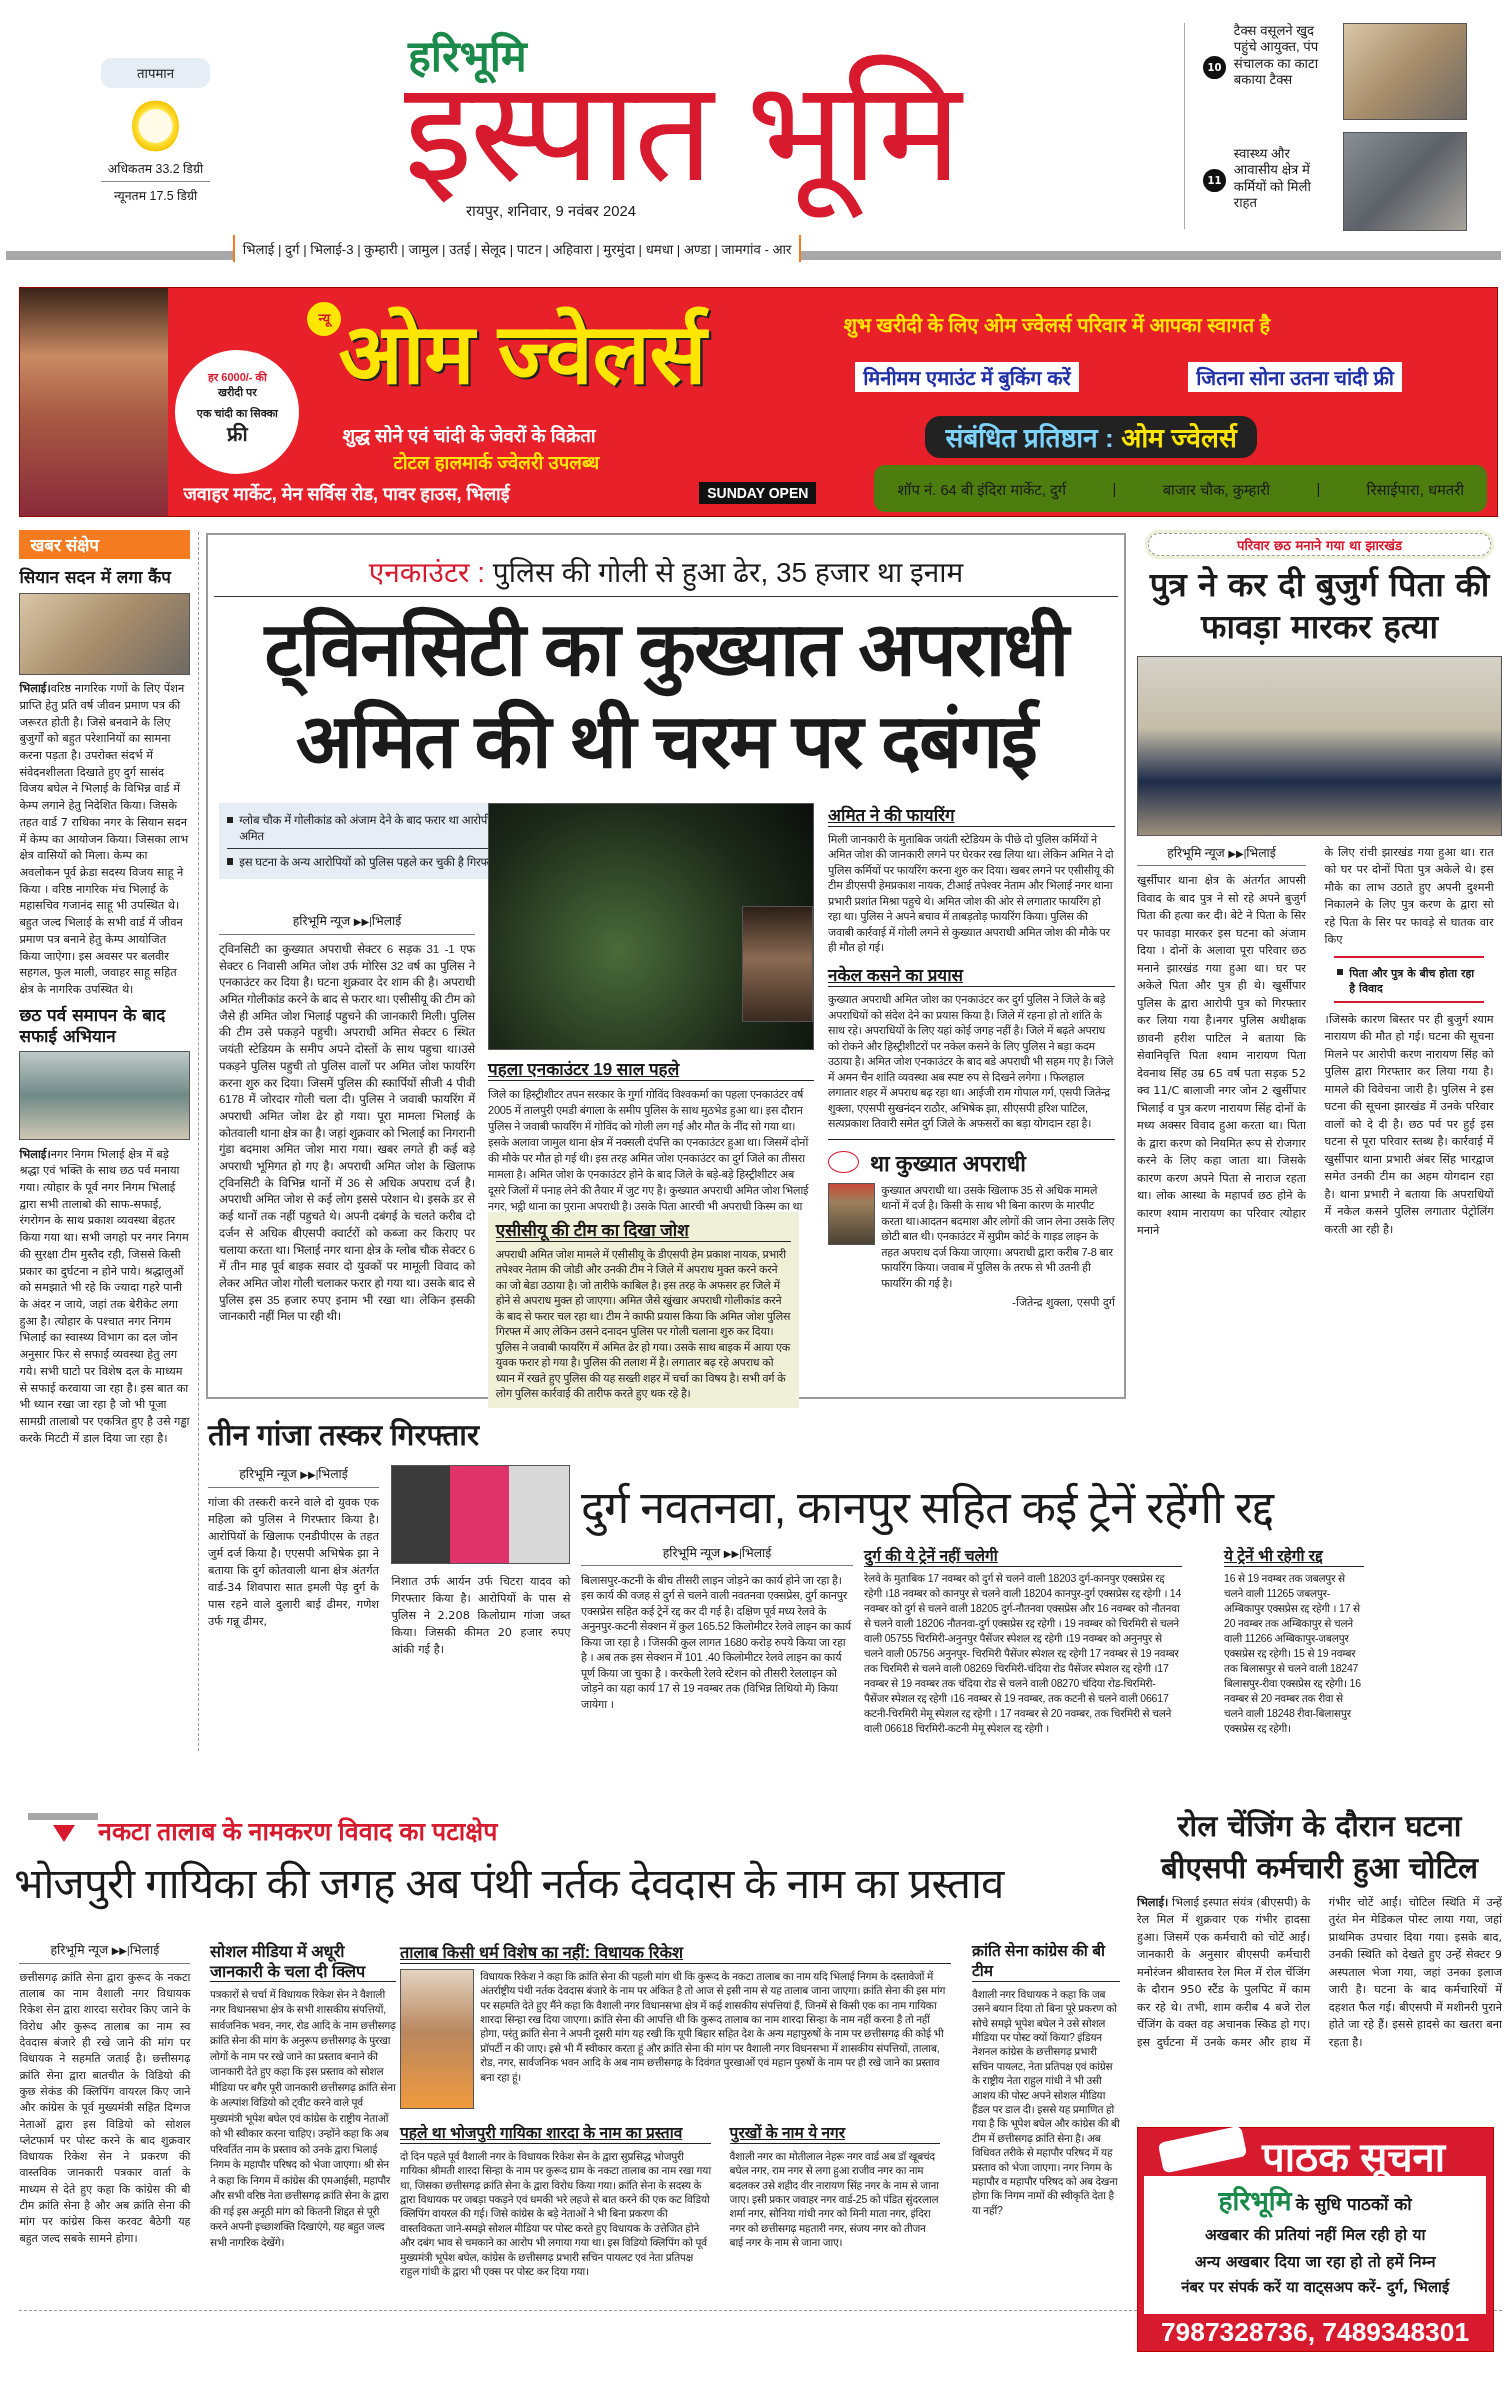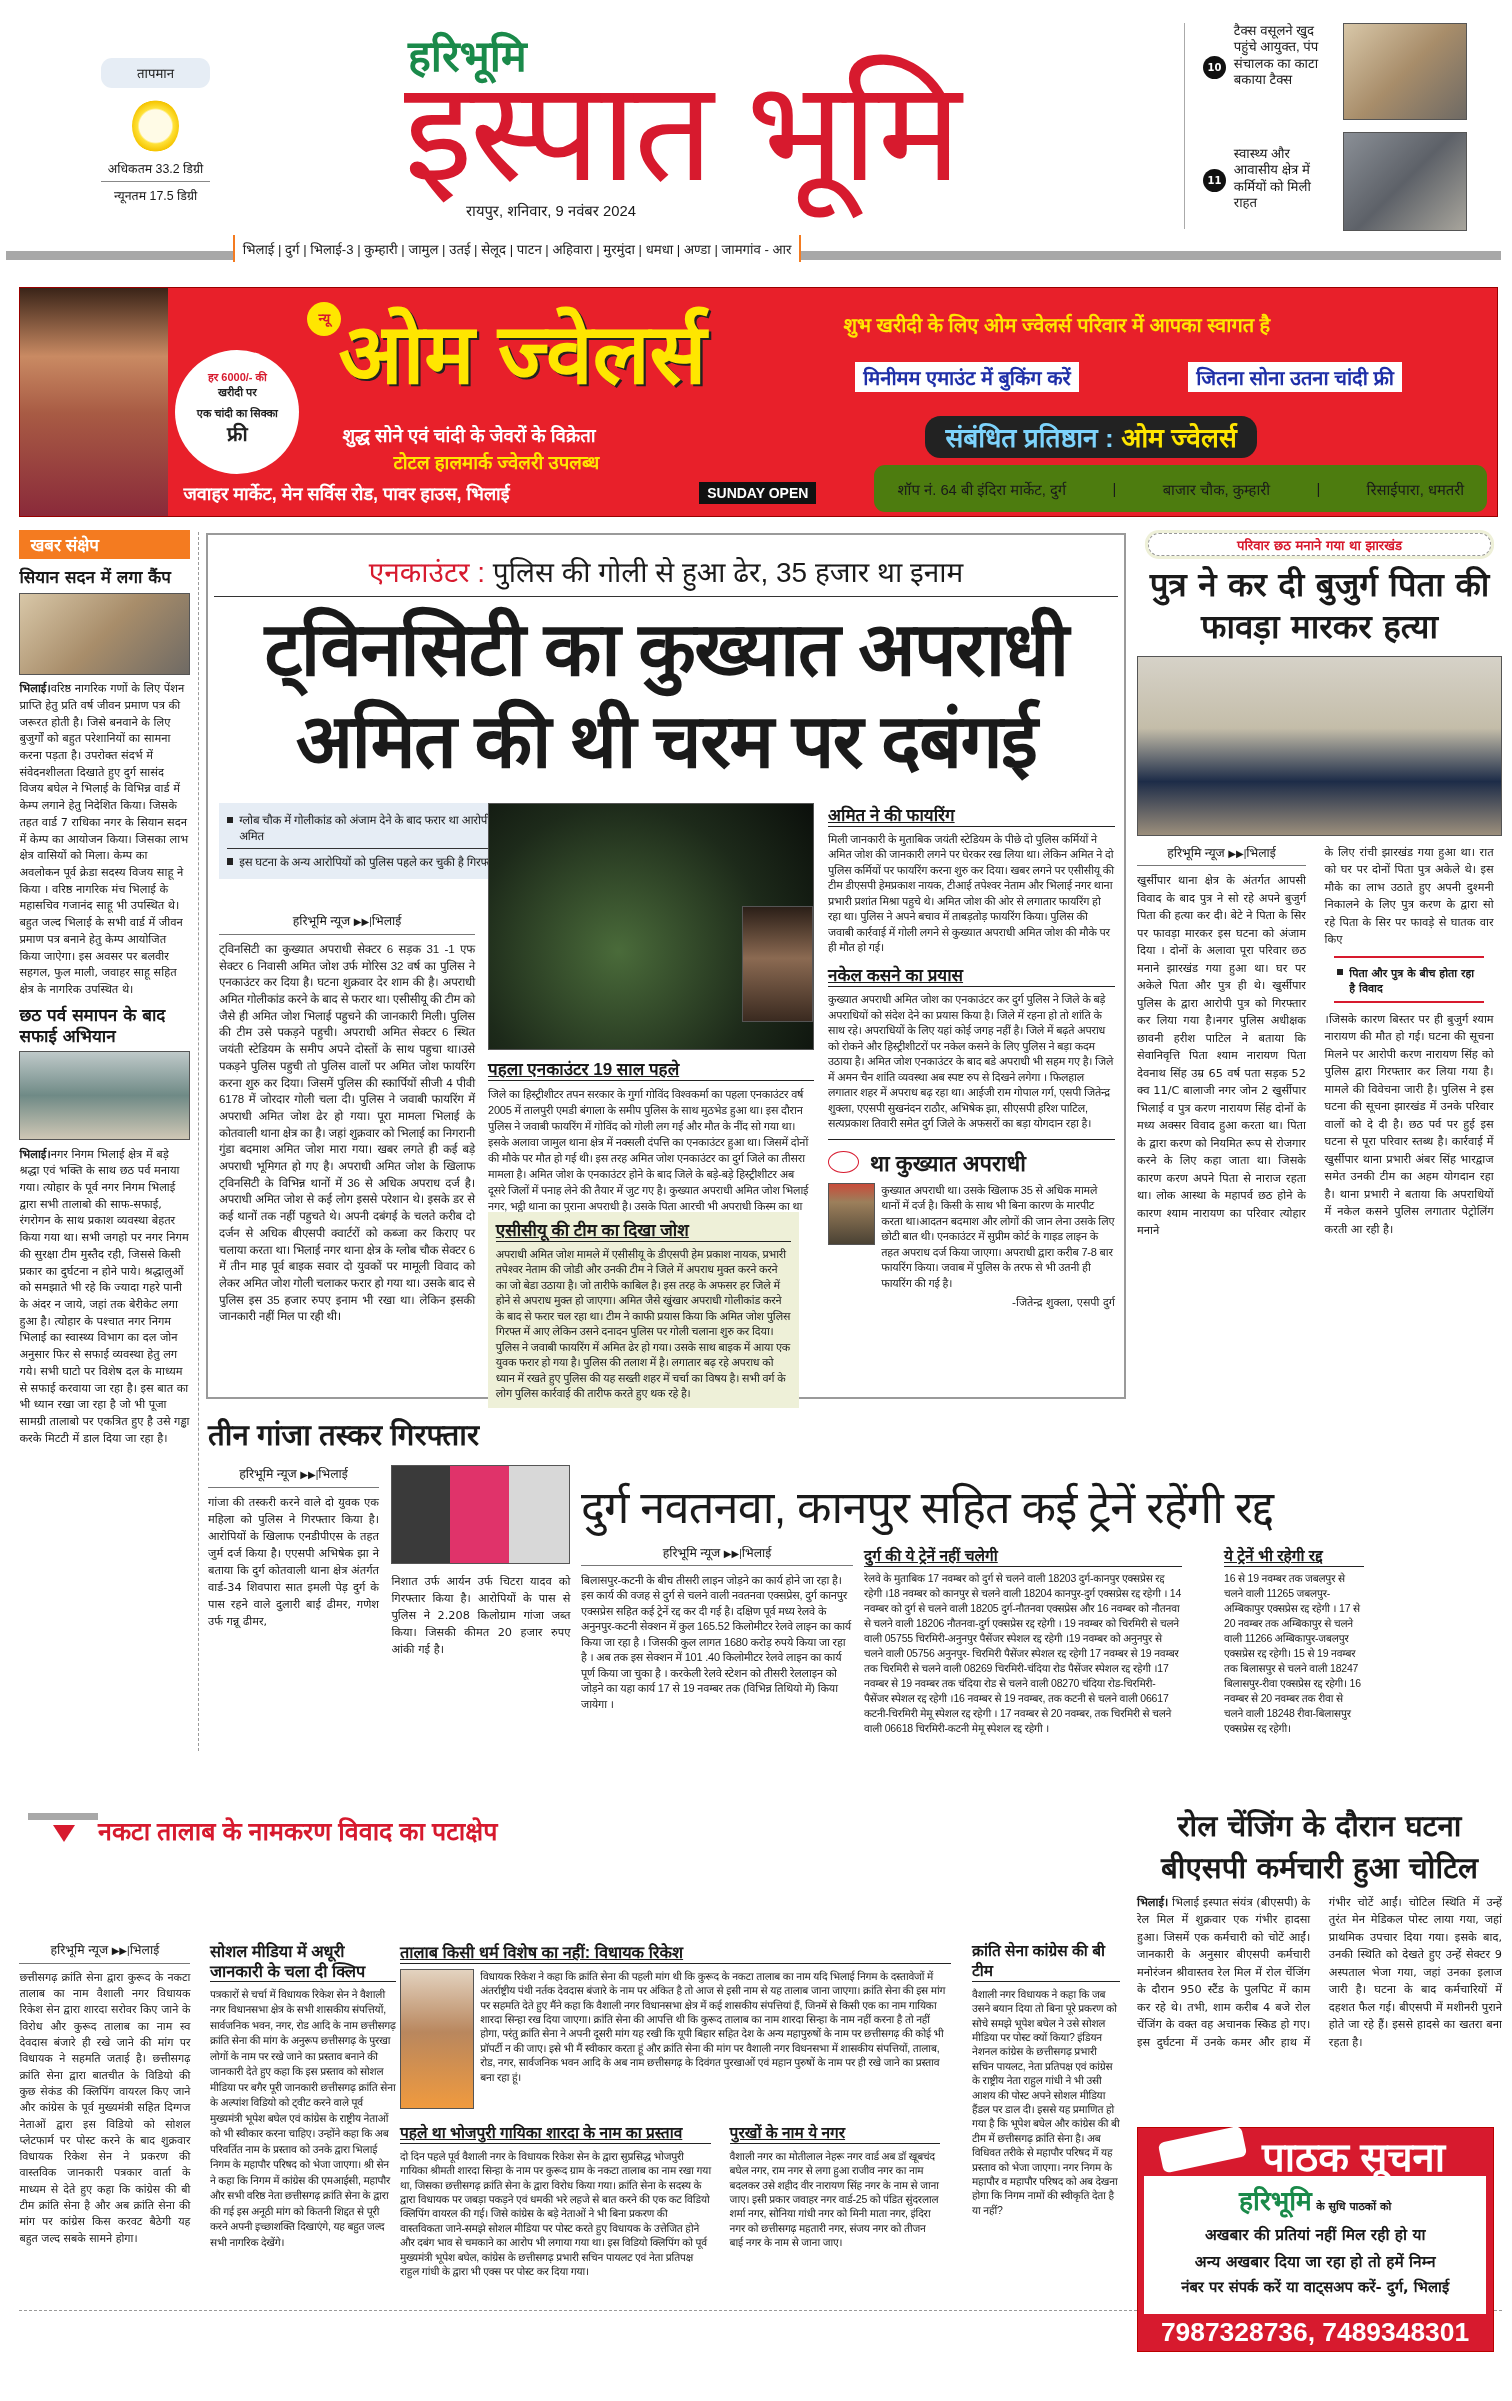--- a/index.html
+++ b/index.html
@@ -194,20 +194,21 @@
   </div>
 </div>
 
 <div class="abs" style="left:14px;top:1813px;width:1118px;">
   <div style="display:flex;align-items:center;margin-left:14px;">
     <div style="width:70px;height:34px;border-top:7.8px solid #a8a8a8;position:relative;">
       <span style="position:absolute;left:25px;top:4.7px;width:0;height:0;border-left:11px solid transparent;border-right:11px solid transparent;border-top:17px solid #d71a2e;"></span>
     </div>
     <div style="font-size:25px;color:#d71a2e;font-weight:bold;font-family:'Liberation Sans',sans-serif;">नकटा तालाब के नामकरण विवाद का पटाक्षेप</div>
   </div>
+  <div style="font-size:42px;line-height:61px;font-family:'Liberation Sans',sans-serif;letter-spacing:-0.8px;margin-top:6.2px;white-space:nowrap;">भोजपुरी गायिका की जगह अब पंथी नर्तक देवदास के नाम का प्रस्ताव</div>
 </div>
 
 <div class="abs" style="left:19.4px;top:1941px;width:171px;">
   <div class="byline"><span>हरिभूमि न्यूज</span> <span class="arrow">▶▶|</span><span>भिलाई</span></div>
   <p class="body-text" style="font-size:11px;line-height:16.3px;">छत्तीसगढ़ क्रांति सेना द्वारा कुरूद के नकटा तालाब का नाम वैशाली नगर विधायक रिकेश सेन द्वारा शारदा सरोवर किए जाने के विरोध और कुरूद तालाब का नाम स्व देवदास बंजारे ही रखे जाने की मांग पर विधायक ने सहमति जताई है। छत्तीसगढ़ क्रांति सेना द्वारा बातचीत के विडियो की कुछ सेकंड की क्लिपिंग वायरल किए जाने और कांग्रेस के पूर्व मुख्यमंत्री सहित दिग्गज नेताओं द्वारा इस विडियो को सोशल प्लेटफार्म पर पोस्ट करने के बाद शुक्रवार विधायक रिकेश सेन ने प्रकरण की वास्तविक जानकारी पत्रकार वार्ता के माध्यम से देते हुए कहा कि कांग्रेस की बी टीम क्रांति सेना है और अब क्रांति सेना की मांग पर कांग्रेस किस करवट बैठेगी यह बहुत जल्द सबके सामने होगा।</p>
 </div>
 <div class="abs" style="left:210px;top:1941px;width:186px;">
   <div style="font-size:16.3px;line-height:20px;font-weight:bold;font-family:'Liberation Sans',sans-serif;border-bottom:1.6px solid #222;margin-bottom:4.7px;">सोशल मीडिया में अधूरी जानकारी के चला दी क्लिप</div>
   <p class="body-text cond" style="font-size:10.5px;line-height:15.5px;text-align:left;">पत्रकारों से चर्चा में विधायक रिकेश सेन ने वैशाली नगर विधानसभा क्षेत्र के सभी शासकीय संपत्तियों, सार्वजनिक भवन, नगर, रोड आदि के नाम छत्तीसगढ़ क्रांति सेना की मांग के अनुरूप छत्तीसगढ़ के पुरखा लोगों के नाम पर रखे जाने का प्रस्ताव बनाने की जानकारी देते हुए कहा कि इस प्रस्ताव को सोशल मीडिया पर बगैर पूरी जानकारी छत्तीसगढ़ क्रांति सेना के अल्पांश विडियो को ट्वीट करने वाले पूर्व मुख्यमंत्री भूपेश बघेल एवं कांग्रेस के राष्ट्रीय नेताओं को भी स्वीकार करना चाहिए। उन्होंने कहा कि अब परिवर्तित नाम के प्रस्ताव को उनके द्वारा भिलाई निगम के महापौर परिषद को भेजा जाएगा। श्री सेन ने कहा कि निगम में कांग्रेस की एमआईसी, महापौर और सभी वरिष्ठ नेता छत्तीसगढ़ क्रांति सेना के द्वारा की गई इस अनूठी मांग को कितनी शिद्दत से पूरी करने अपनी इच्छाशक्ति दिखाएंगे, यह बहुत जल्द सभी नागरिक देखेंगे।</p>
 </div>
@@ -236,20 +237,20 @@
 
 <div class="abs" style="left:1137px;top:1805px;width:365px;">
   <div style="font-size:29.5px;line-height:42px;font-weight:bold;text-align:center;">रोल चेंजिंग के दौरान घटना बीएसपी कर्मचारी हुआ चोटिल</div>
   <p class="body-text" style="margin-top:4.7px;font-size:11.3px;line-height:17.5px;column-count:2;column-gap:18.6px;"><b>भिलाई।</b> <span>भिलाई इस्पात संयंत्र (बीएसपी) के रेल मिल में शुक्रवार एक गंभीर हादसा हुआ। जिसमें एक कर्मचारी को चोटें आईं। जानकारी के अनुसार बीएसपी कर्मचारी मनोरंजन श्रीवास्तव रेल मिल में रोल चेंजिंग के दौरान 950 स्टैंड के पुलपिट में काम कर रहे थे। तभी, शाम करीब 4 बजे रोल चेंजिंग के वक्त वह अचानक स्किड हो गए। इस दुर्घटना में उनके कमर और हाथ में गंभीर चोटें आईं। चोटिल स्थिति में उन्हें तुरंत मेन मेडिकल पोस्ट लाया गया, जहां प्राथमिक उपचार दिया गया। इसके बाद, उनकी स्थिति को देखते हुए उन्हें सेक्टर 9 अस्पताल भेजा गया, जहां उनका इलाज जारी है। घटना के बाद कर्मचारियों में दहशत फैल गई। बीएसपी में मशीनरी पुराने होते जा रहे हैं। इससे हादसे का खतरा बना रहता है।</span></p>
 </div>
 
 <div class="abs" style="left:1137px;top:2127px;width:357px;height:225px;background:#d71a2e;border:1.6px solid #b00;">
   <div style="position:absolute;left:22px;top:6.2px;width:85px;height:31px;background:#fff;border-radius:6.2px;transform:rotate(-12deg);"></div>
   <div style="position:absolute;left:124px;top:0;font-size:40px;font-weight:bold;color:#fff;font-family:'Liberation Sans',sans-serif;">पाठक सूचना</div>
   <div style="position:absolute;left:6.2px;top:48px;width:342px;height:138px;background:#fff;text-align:center;padding-top:6.2px;font-weight:bold;">
-    <div><span style="font-size:26.4px;color:#1a8a4a;">हरिभूमि</span> <span style="font-size:11px;">के सुधि पाठकों को</span></div>
+    <div><span style="font-size:26.4px;color:#1a8a4a;">हरिभूमि</span> <span style="font-size:17px;">के सुधि पाठकों को</span></div>
     <div style="font-size:15.5px;margin-top:4.7px;">अखबार की प्रतियां नहीं मिल रही हो या</div>
     <div style="font-size:15.5px;margin-top:4.7px;">अन्य अखबार दिया जा रहा हो तो हमें निम्न</div>
     <div style="font-size:14.8px;margin-top:4.7px;">नंबर पर संपर्क करें या वाट्सअप करें- दुर्ग, भिलाई</div>
   </div>
   <div style="position:absolute;left:0;top:189px;width:354px;text-align:center;font-size:26.4px;font-weight:bold;color:#fff;font-family:'Liberation Sans',sans-serif;">7987328736, 7489348301</div>
 </div>
 
 
 </body></html>

